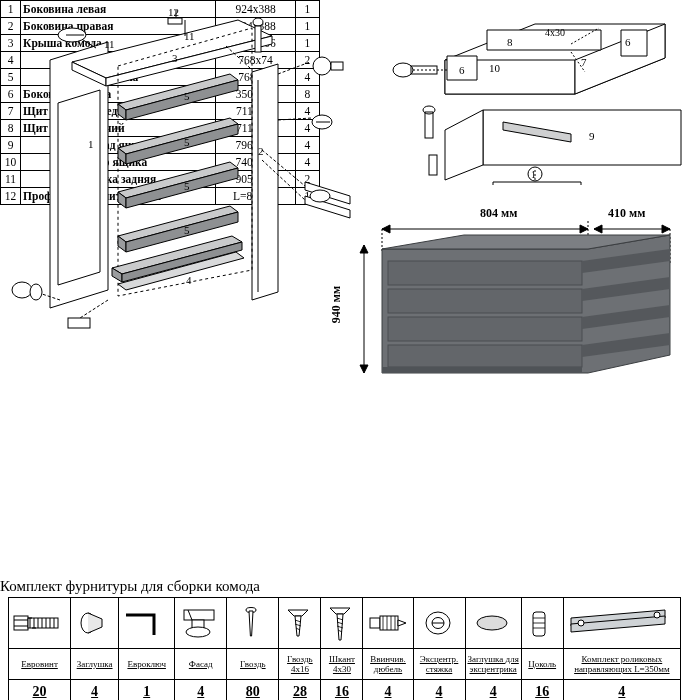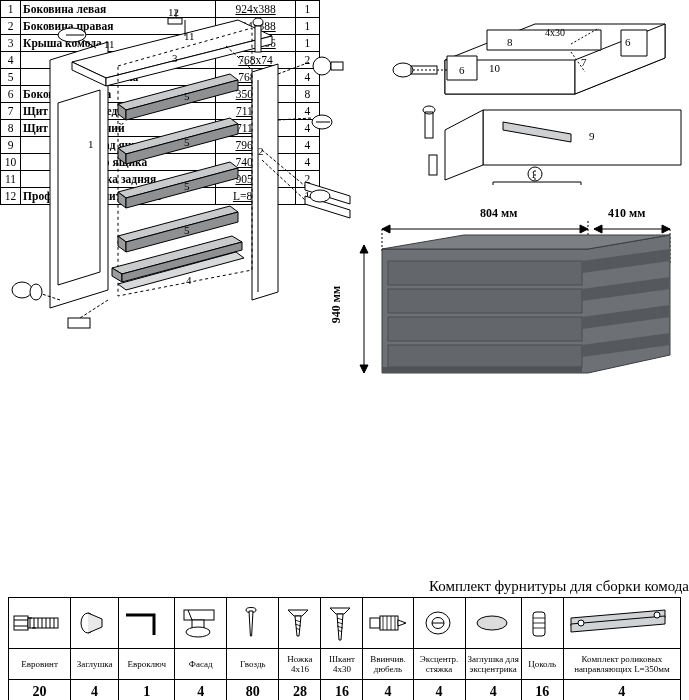--- a/index.html
+++ b/index.html
@@ -27,33 +27,33 @@
   #parts-table{left:8px;top:358px;width:320px;border-collapse:collapse;}
   #parts-table td{
     border:1px solid #000;
     font-size:11.5px;
     height:16px;
     padding:0 2px;
     font-family:"Liberation Serif",serif;
   }
   #parts-table td.num{width:14px;text-align:center;}
   #parts-table td.name{width:180px;font-weight:bold;}
-  #parts-table td.size{width:70px;text-align:center;text-decoration:underline;}
+  #parts-table td.size{width:70px;text-align:center;}
   #parts-table td.qty{width:18px;text-align:center;}
 
   
   #hw-title{
-    position:absolute;left:0;top:578px;width:689px;text-align:right;
+    position:absolute;left:0;top:578px;width:689px;text-align:left;
     font-size:15px;font-family:"Liberation Serif",serif;
   }
   #hw-table{
     position:absolute;left:8px;top:597px;width:673px;border-collapse:collapse;
     table-layout:fixed;
   }
-  #hw-table td{border:1px solid #000;text-align:center;vertical-align:middle;}
+  #hw-table td{border:1px solid #000;text-align:center;vertical-align:middle;text-decoration:underline;}
   #hw-table tr.icons td{height:48px;}
   #hw-table tr.names td{height:28px;font-size:9px;line-height:10px;padding:1px;}
   #hw-table tr.qty td{height:22px;font-size:14px;font-weight:bold;}
 
   .dim-text{font-family:"Liberation Serif",serif;font-weight:bold;font-size:12px;}
   svg{display:block;}
 </style>
 </head>
 <body>
 
@@ -464,21 +464,21 @@
           </g>
             </svg>
         </td>
       </tr>
       <tr class="names">
         <td>Евровинт</td>
         <td>Заглушка</td>
         <td>Евроключ</td>
         <td>Фасад</td>
         <td>Гвоздь</td>
-        <td>Ножка 4х16</td>
+        <td>Гвоздь 4х16</td>
         <td>Шкант 4х30</td>
         <td>Ввинчив. дюбель</td>
         <td>Эксцентр. стяжка</td>
         <td>Заглушка для эксцентрика</td>
         <td>Цоколь</td>
         <td>Комплект роликовых направляющих L=350мм</td>
       </tr>
       <tr class="qty">
         <td>20</td>
         <td>4</td>

